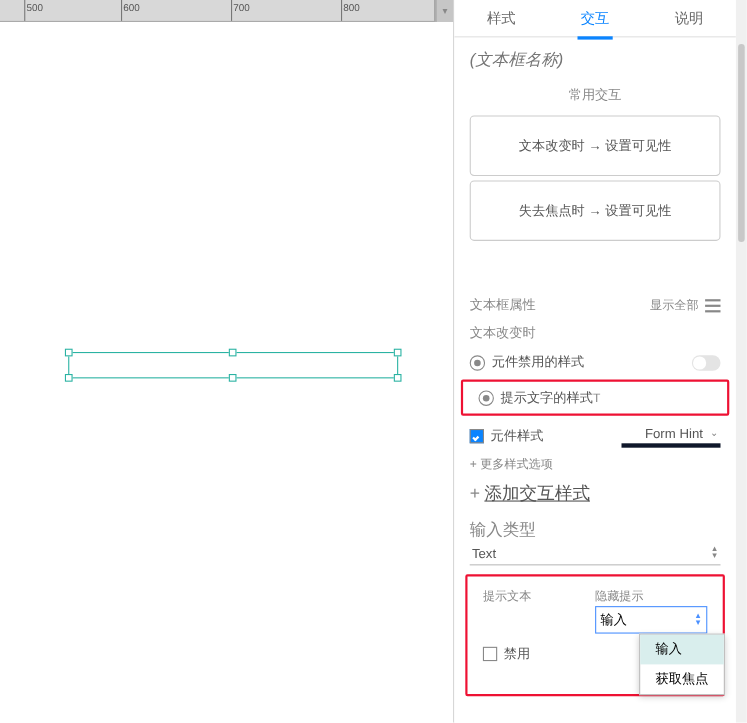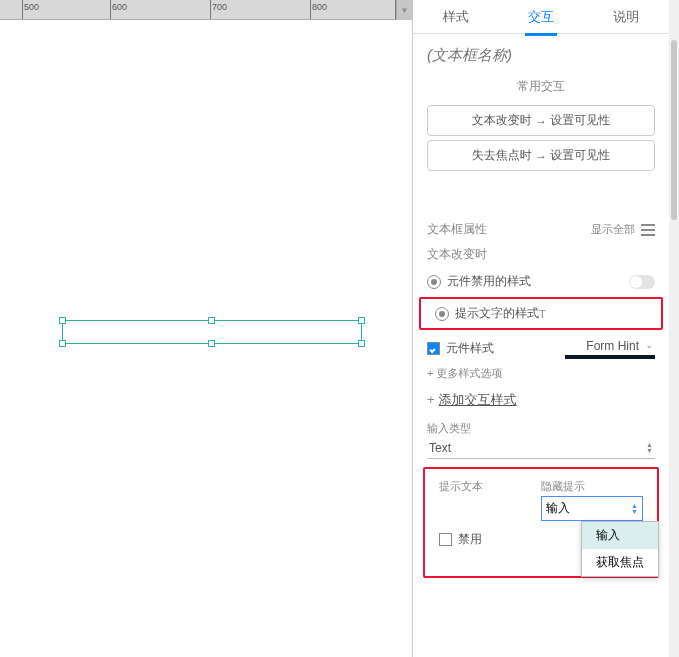--- a/index.html
+++ b/index.html
@@ -17,21 +17,21 @@
   .panel-scroll { position: absolute; top:0; right:10px; left:0; bottom:0; overflow:hidden; }
   .scrollbar { position:absolute; right:0; top:0; bottom:0; width:10px; background:#f0f0f0; }
   .scrollbar-thumb { position:absolute; left:2px; right:2px; top:40px; height:180px; background:#c8c8c8; border-radius:3px; }
   .tabs { display: flex; height: 34px; border-bottom: 1px solid #e0e0e0; }
   .tab { flex: 1; text-align: center; line-height: 34px; font-size: 13px; color: #666; cursor: pointer; }
   .tab.active { color: #0a84ff; }
   .tab-underline { height: 3px; width: 32px; background: #0a84ff; margin: 0 auto; position: relative; top:-1px;}
   .name-field { padding: 12px 14px 6px; }
   .name-field input { width: 100%; border: none; font-size: 15px; color: #aaa; font-style: italic; outline: none; }
   .section-label { text-align: center; color: #888; font-size: 12px; padding: 8px 0 6px; }
-  .pill-btn { display:block; width: calc(100% - 28px); margin: 4px 14px; border:1px solid #ccc; border-radius:4px; text-align:center; padding:6px 0; font-size:12px; color:#555; background:#fff; cursor:pointer; }
+  .pill-btn { display:block; width: calc(100% - 28px); margin: 4px 14px; border:1px solid #ccc; border-radius:4px; text-align:center; padding:18px 0; font-size:12px; color:#555; background:#fff; cursor:pointer; }
   .gap { height: 40px; }
   .sec-header { display:flex; align-items:center; padding: 6px 14px; font-size:12px; color:#888; }
   .sec-header .spacer { flex:1; }
   .sec-header .showall { font-size:11px; color:#888; margin-right:6px; cursor:pointer; }
   .hamburger { width:14px; height:12px; display:inline-flex; flex-direction:column; justify-content:space-between; cursor:pointer;}
   .hamburger span { height:2px; background:#888; display:block; }
   .row { display:flex; align-items:center; padding: 5px 14px; font-size:12px; color:#555; }
   .row .txt { flex:1; }
   .radio-ico { width:14px; height:14px; border:1.5px solid #888; border-radius:50%; margin-right:6px; display:inline-flex; align-items:center; justify-content:center; }
   .radio-ico .dot { width:6px; height:6px; border-radius:50%; background:#888; }
@@ -42,24 +42,24 @@
   .hint-row .t-icon { color:#888; font-size:11px; }
   .chk { width:13px; height:13px; border:1px solid #888; background:#0a84ff; margin-right:6px; position:relative; display:inline-block; }
   .chk::after { content:""; position:absolute; left:2px; top:5px; width:3px; height:2px; border-left:2px solid #fff; border-bottom:2px solid #fff; transform:rotate(-45deg); }
   .chk-empty { width:13px; height:13px; border:1px solid #888; background:#fff; margin-right:6px; display:inline-block; }
   .select-like { border-bottom:4px solid #0f172a; font-size:12px; color:#555; min-width:90px; padding:2px 16px 2px 2px; position:relative; cursor:pointer;text-align:right;}
   .select-like .chev { position:absolute; right:2px; top:3px; font-size:9px; color:#888; }
   .more-link { font-size:11px; color:#888; padding:2px 14px; cursor:pointer;}
   .delete-row { display:flex; align-items:center; padding:8px 14px; }
   .delete-link { font-size:12px; color:#555; text-decoration:underline; cursor:pointer; flex:1;}
   .done-btn { background:#0a84ff; color:#fff; border:none; border-radius:2px; padding:4px 18px; font-size:12px; cursor:pointer;}
-  .add-row { padding:8px 14px; font-size:13px; color:#555; cursor:pointer;}
+  .add-row { padding:8px 14px; font-size:16px; color:#555; cursor:pointer;}
   .add-row .plus { color:#888; margin-right:4px;}
   .add-row .u { text-decoration:underline; }
-  .field-label { font-size:11px; color:#888; padding:4px 14px 0; }
+  .field-label { font-size:15px; color:#888; padding:4px 14px 0; }
   .text-input { margin:2px 14px 8px; border:none; border-bottom:1px solid #bbb; font-size:12px; color:#555; padding:3px 2px; width:calc(100% - 28px); display:flex; align-items:center; justify-content:space-between;}
   .text-input .triangles { display:flex; flex-direction:column; font-size:7px; color:#888; line-height:6px;}
   .bottom-red { margin:6px 10px; padding:8px 4px 18px; }
   .two-col { display:flex; padding:0 10px; }
   .col { flex:1; }
   .hint-input { border-bottom:1px solid #bbb; font-size:12px; color:#aaa; padding:3px 2px; }
   .dd-current { border:1px solid #4a90ff; font-size:12px; padding:3px 4px; display:flex; justify-content:space-between; align-items:center; cursor:pointer;}
   .dd-current .arrows { display:flex; flex-direction:column; font-size:7px; line-height:6px; color:#4a90ff;}
   .dropdown-pop { position:absolute; border:1px solid #bbb; background:#fff; box-shadow:0 2px 6px rgba(0,0,0,.2); font-size:12px; }
   .dropdown-pop .opt { padding:5px 14px; cursor:pointer; white-space:nowrap; }

